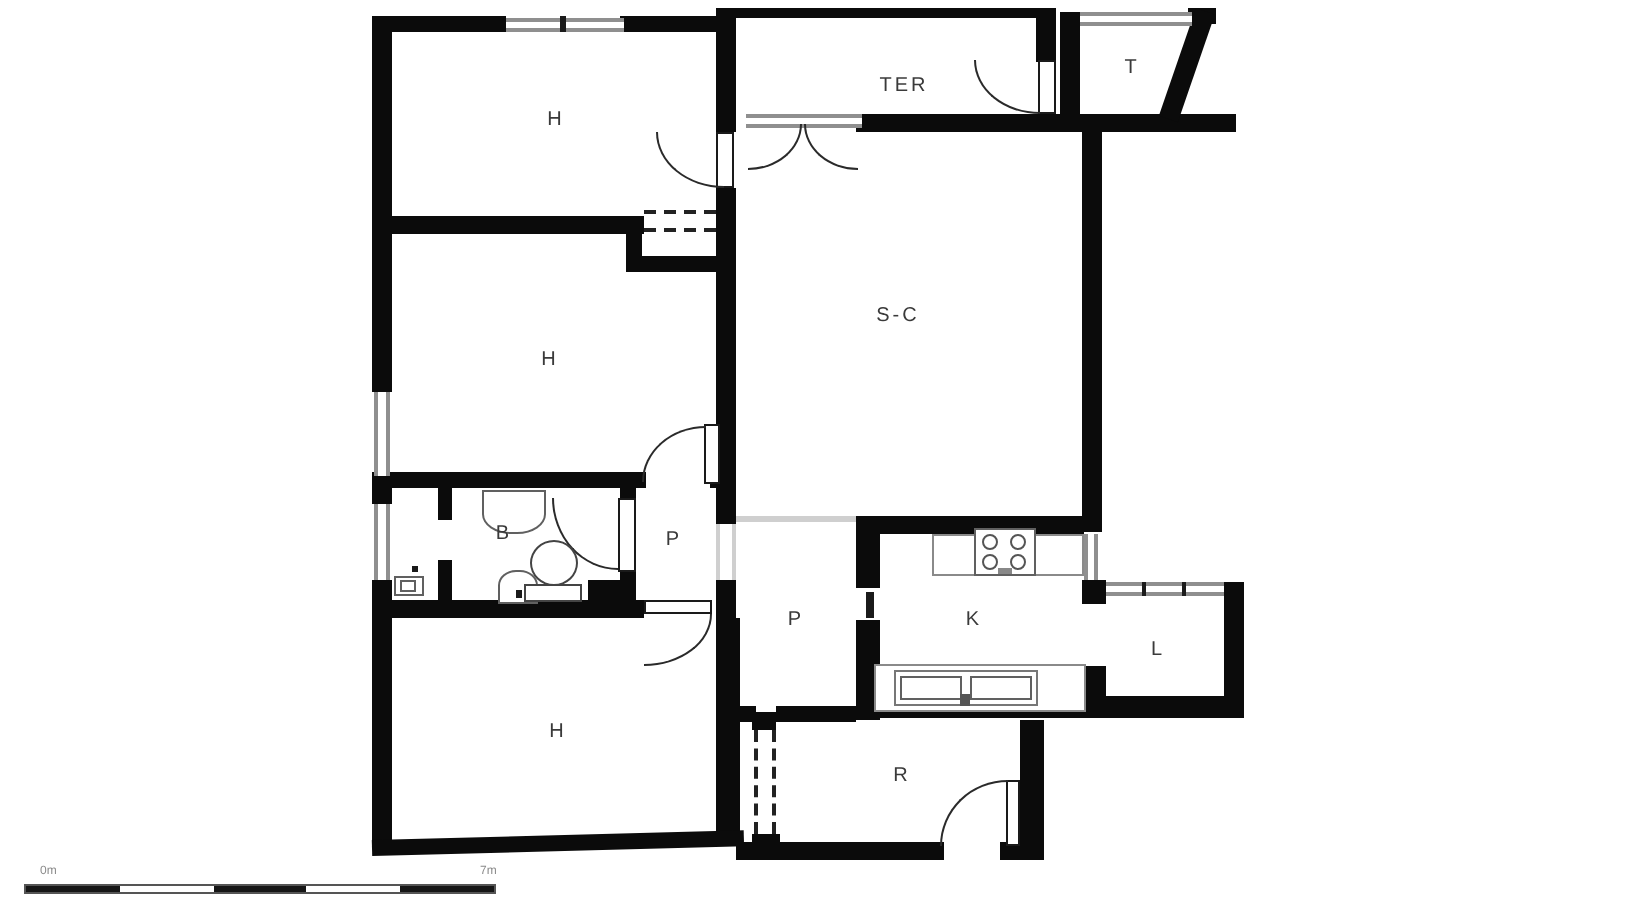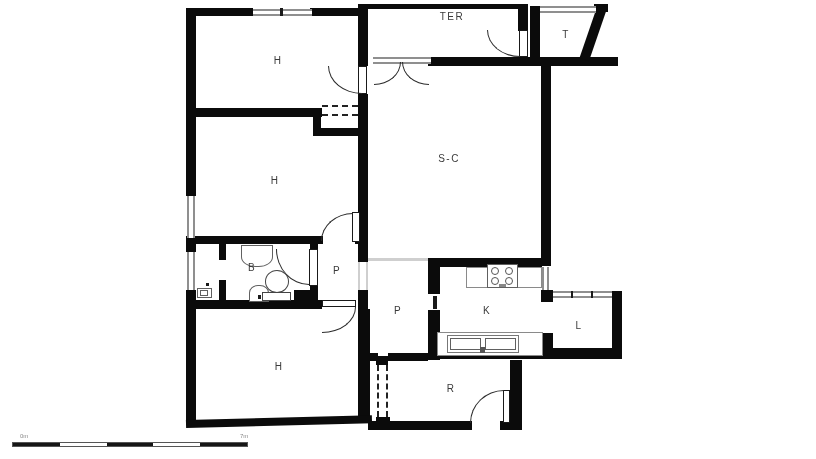--- a/index.html
+++ b/index.html
@@ -143,21 +143,21 @@
     <div class="tick" style="left:11px;top:19px;width:7px;height:3px;background:#888;"></div>
   </div>
   <div class="fx" style="left:437px;top:332px;width:106px;height:24px;border-color:#8a8a8a;"></div>
   <div class="fx" style="left:447px;top:335px;width:72px;height:18px;border-color:#777;">
     <div class="fx" style="left:2px;top:2px;width:31px;height:12px;"></div>
     <div class="fx" style="left:37px;top:2px;width:31px;height:12px;"></div>
     <div class="tick" style="left:32px;top:11px;width:5px;height:6px;background:#555;"></div>
   </div>
 
   <div class="lbl" style="left:278px;top:60px;">H</div>
-  <div class="lbl" style="left:452px;top:16px;">TER</div>
+  <div class="lbl" style="left:452px;top:43px;">TER</div>
   <div class="lbl" style="left:566px;top:34px;">T</div>
   <div class="lbl" style="left:449px;top:158px;">S-C</div>
   <div class="lbl" style="left:275px;top:180px;">H</div>
   <div class="lbl" style="left:252px;top:267px;">B</div>
   <div class="lbl" style="left:337px;top:270px;">P</div>
   <div class="lbl" style="left:398px;top:310px;">P</div>
   <div class="lbl" style="left:487px;top:310px;">K</div>
   <div class="lbl" style="left:579px;top:325px;">L</div>
   <div class="lbl" style="left:279px;top:366px;">H</div>
   <div class="lbl" style="left:451px;top:388px;">R</div>

